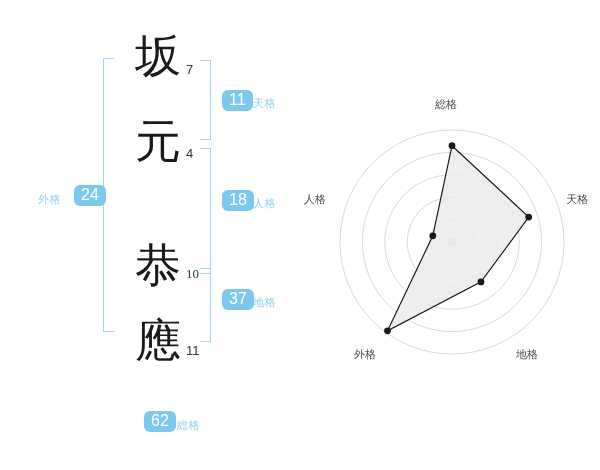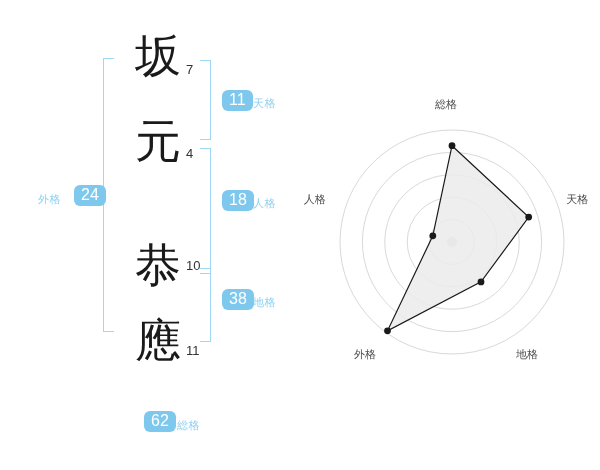--- a/index.html
+++ b/index.html
@@ -102,35 +102,35 @@
     <div class="badge" style="left:74px; top:185px;">24</div>
     <div class="badge-label" style="left:38px; top:192px;">外格</div>
 
     <div class="kanji" style="left:135px; top:33px;">坂</div>
     <div class="kanji-stroke" style="left:186px; top:62px;">7</div>
 
     <div class="kanji" style="left:135px; top:118px;">元</div>
     <div class="kanji-stroke" style="left:186px; top:146px;">4</div>
 
     <div class="kanji" style="left:135px; top:242px;">恭</div>
-    <div class="kanji-stroke" style="left:186px; top:258px;">10</div>
+    <div class="kanji-stroke" style="left:186px; top:266px;font-family:Liberation Serif, serif;">10</div>
 
     <div class="kanji" style="left:135px; top:317px;">應</div>
     <div class="kanji-stroke" style="left:186px; top:343px;">11</div>
 
     <div class="bracket" style="left:200px; top:60px; width:10px; height:78px;"></div>
     <div class="badge" style="left:222px; top:90px;">11</div>
     <div class="badge-label" style="left:253px; top:96px;">天格</div>
 
     <div class="bracket" style="left:200px; top:148px; width:10px; height:124px;"></div>
     <div class="badge" style="left:222px; top:190px;">18</div>
     <div class="badge-label" style="left:253px; top:196px;">人格</div>
 
     <div class="bracket" style="left:200px; top:268px; width:10px; height:72px;"></div>
-    <div class="badge" style="left:222px; top:289px;">38</div>
+    <div class="badge" style="left:222px; top:289px;">37</div>
     <div class="badge-label" style="left:253px; top:295px;">地格</div>
 
     <div class="badge" style="left:144px; top:411px;">62</div>
     <div class="badge-label" style="left:177px; top:418px;">総格</div>
   </div>
 
   <div class="chart-panel">
     <svg id="radar-svg" width="295" height="300" viewBox="0 0 295 300">
         <circle cx="147" cy="147" r="22.4" fill="none" stroke="#d9d9d9" stroke-width="1"></circle>
         <circle cx="147" cy="147" r="44.8" fill="none" stroke="#d9d9d9" stroke-width="1"></circle>

